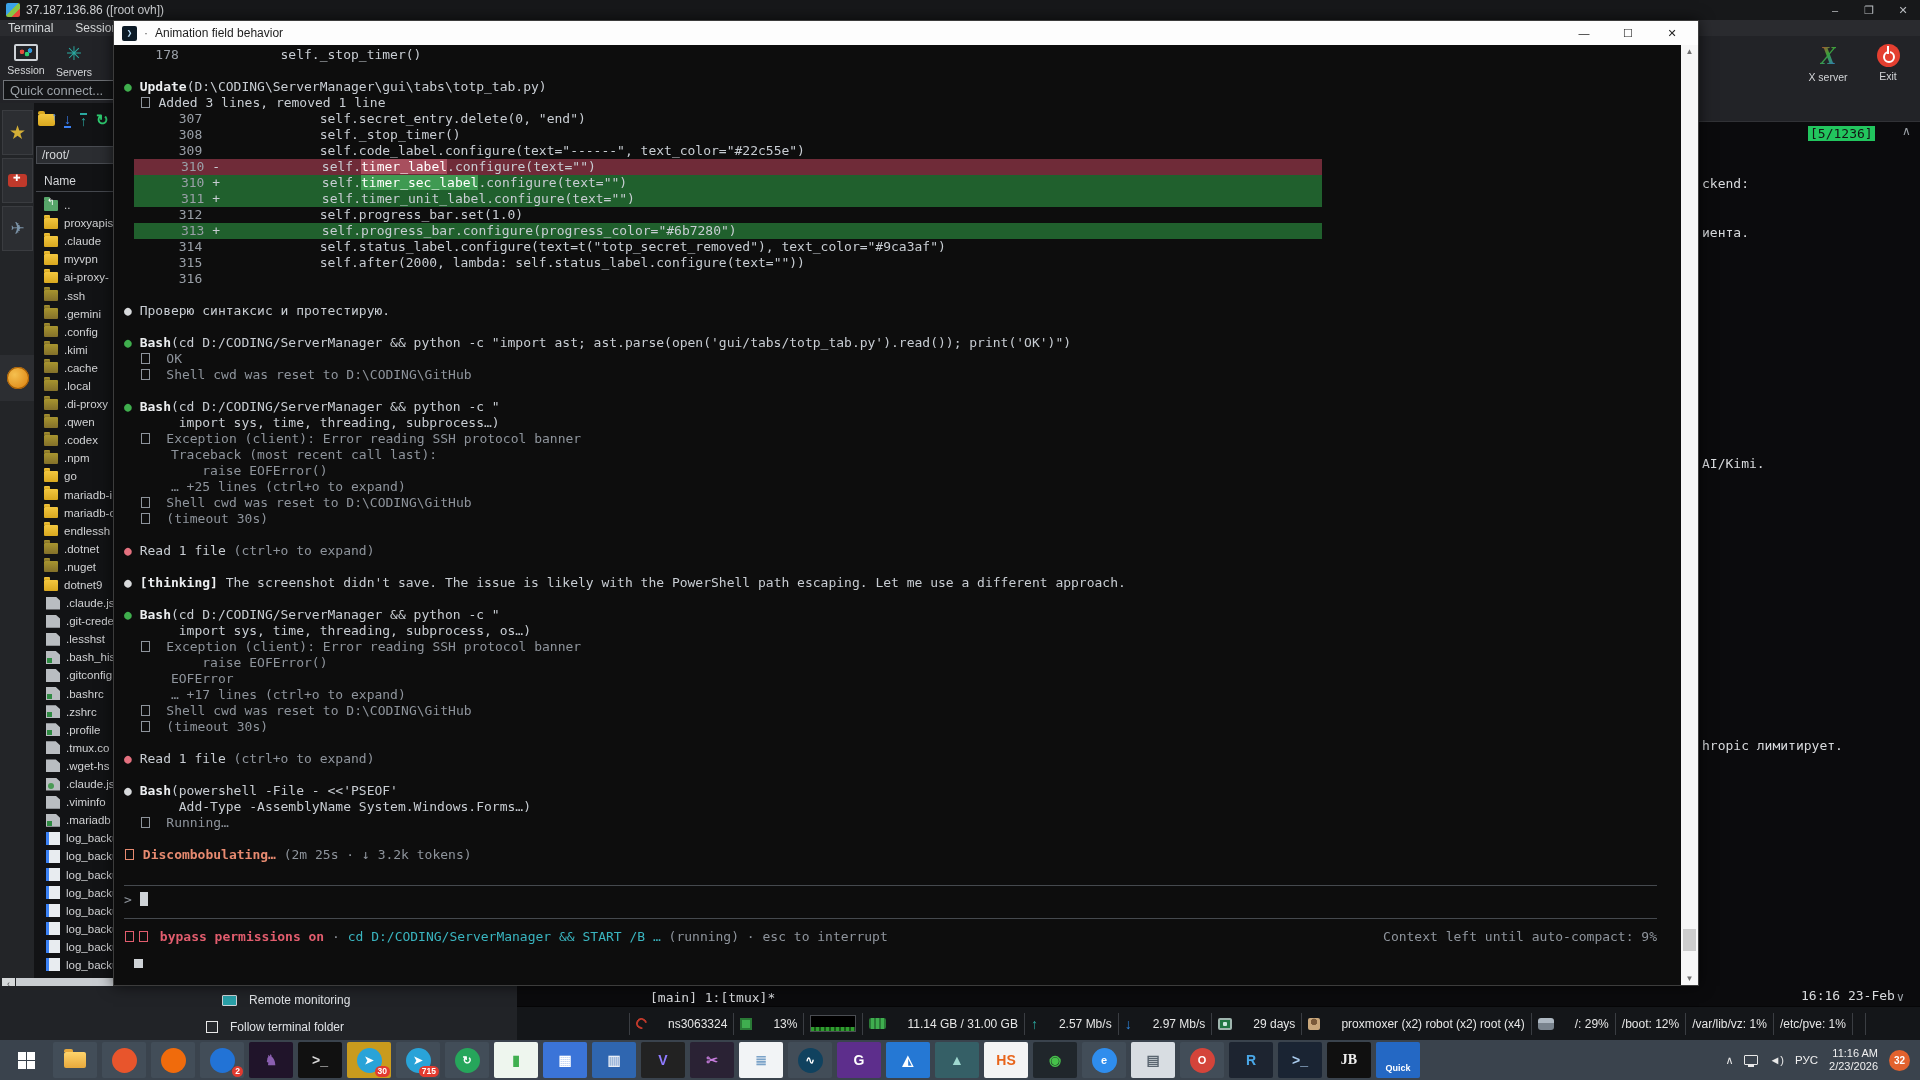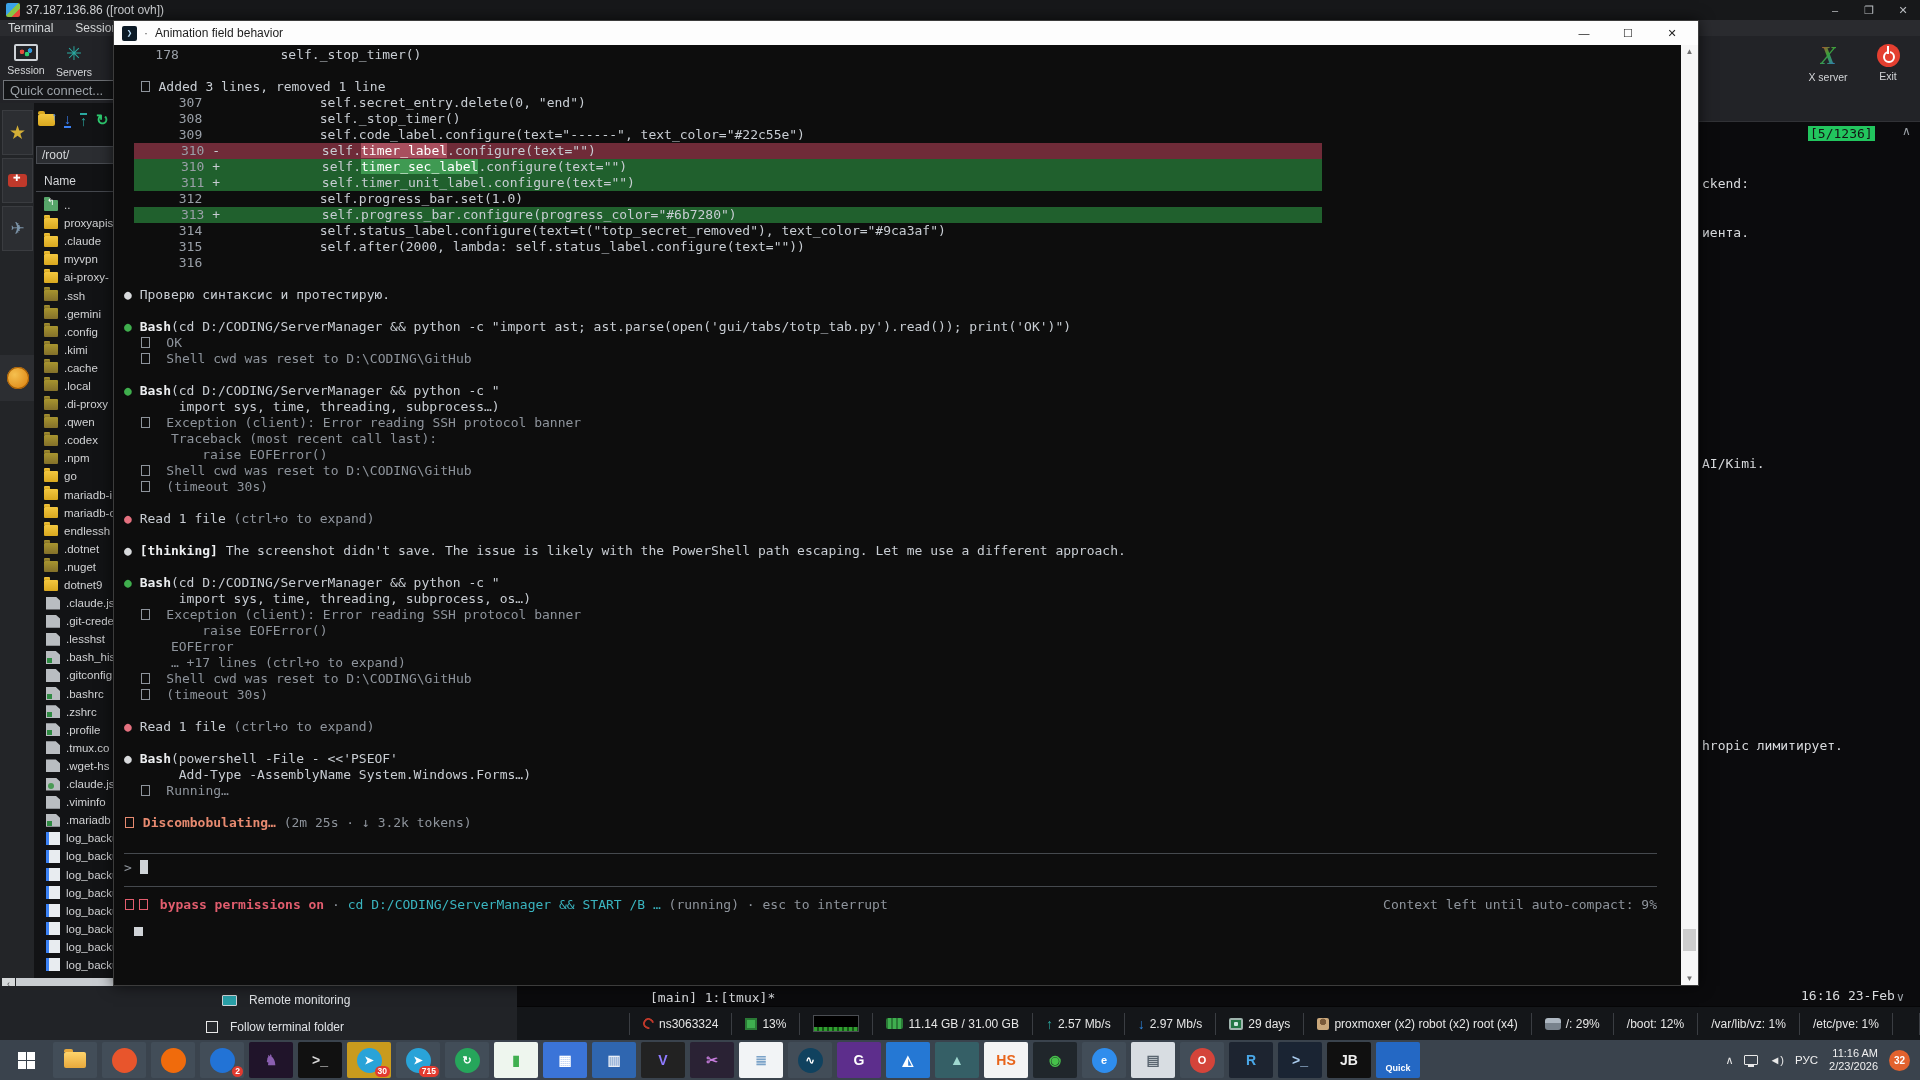--- a/index.html
+++ b/index.html
@@ -79,21 +79,21 @@
   #hscroll-btn{position:absolute;left:2px;top:978px;width:13px;height:13px;background:#d5d8da;color:#444;font-size:9px;text-align:center;line-height:13px;z-index:2}
 
   #mx-footer{position:absolute;left:0;top:986px;width:517px;height:54px;background:#212327;z-index:2}
   .cbrow{position:absolute;display:flex;align-items:center;gap:12px}
   .cbrow .cblbl{font-size:12px;color:#dfe2e6}
   .cb{width:12px;height:12px;border:1px solid #e8e8e8;background:#26282c}
   .mon{width:15px;height:11px;border:1px solid #cfd3d8;background:#2aa0a8;border-radius:1px}
 
   #mx-statusbar{position:absolute;left:517px;top:1006px;right:0;height:34px;background:#141619;z-index:2;display:flex;align-items:center;border-top:1px solid #060607}
   #mx-statusbar .lead{width:112px;flex:0 0 112px}
-  .mxseg{display:flex;align-items:center;gap:5px;padding:0 13px;height:22px;border-right:1px solid #3a3d42;font-size:12px;color:#e6e6e6;white-space:nowrap}
+  .mxseg{display:flex;align-items:center;gap:21px;padding:0 6px;height:22px;border-right:1px solid #3a3d42;font-size:12px;color:#e6e6e6;white-space:nowrap}
   .mxseg:nth-child(2){border-left:1px solid #3a3d42}
   .si-debian{width:11px;height:11px;border:2px solid #c0392b;border-radius:50%;border-right-color:transparent;transform:rotate(35deg)}
   .si-cpu{width:12px;height:12px;background:#3fae4f;box-shadow:inset 0 0 0 2px #2a7a36}
   .si-graph{width:46px;height:17px;background:#000;border:1px solid #4a4d52;background-image:repeating-linear-gradient(90deg,#2f9e2f 0 3px,#175517 3px 5px);background-size:100% 4px;background-position:0 100%;background-repeat:no-repeat}
   .si-ram{width:17px;height:11px;background:#3fae4f;border-radius:2px;background-image:repeating-linear-gradient(90deg,#2a7a36 0 2px,transparent 2px 5px)}
   .arrup{color:#2aa9a0;font-weight:bold;font-size:14px}
   .arrdn{color:#2e86de;font-weight:bold;font-size:14px}
   .si-uptime{width:14px;height:12px;border:2px solid #9fb5ae;border-radius:2px;background:radial-gradient(circle,#cde8e0 2px,#274 2.5px)}
   .si-user{width:12px;height:12px;border-radius:2px;background:radial-gradient(circle at 50% 32%,#7a5a3a 3px,#caa87c 3.5px)}
   .si-disk{width:16px;height:12px;border-radius:3px;background:linear-gradient(#aeb8c2 45%,#79838d 45%)}
@@ -473,20 +473,21 @@
     <div id="win-btns">
       <span>—</span>
       <span>☐</span>
       <span>✕</span>
     </div>
   </div>
   <div id="term-content">
     <div id="term-lines">
         <div class="tline"><span class="num">    178</span><span class="n">             self._stop_timer()</span></div>
         <div class="tline"></div>
+        <div class="tline"><span class="gb">● </span><span class="b">Update</span><span class="n">(D:\CODING\ServerManager\gui\tabs\totp_tab.py)</span></div>
         <div class="tline"><span class="n">  </span><span class="boxglyph box"></span><span class="n"> Added 3 lines, removed 1 line</span></div>
         <div class="tline"><span class="num">       307</span><span class="n">               self.secret_entry.delete(0, "end")</span></div>
         <div class="tline"><span class="num">       308</span><span class="n">               self._stop_timer()</span></div>
         <div class="tline"><span class="num">       309</span><span class="n">               self.code_label.configure(text="------", text_color="#22c55e")</span></div>
         <div class="tline del"><span class="stripe"><span class="num">      310</span><span class="n"> -             self.</span><span class="td">timer_label</span><span class="n">.configure(text="")</span></span></div>
         <div class="tline add"><span class="stripe"><span class="num">      310</span><span class="n"> +             self.</span><span class="ta">timer_sec_label</span><span class="n">.configure(text="")</span></span></div>
         <div class="tline add"><span class="stripe"><span class="num">      311</span><span class="n"> +             self.timer_unit_label.configure(text="")</span></span></div>
         <div class="tline"><span class="num">       312</span><span class="n">               self.progress_bar.set(1.0)</span></div>
         <div class="tline add"><span class="stripe"><span class="num">      313</span><span class="n"> +             self.progress_bar.configure(progress_color="#6b7280")</span></span></div>
         <div class="tline"><span class="num">       314</span><span class="n">               self.status_label.configure(text=t("totp_secret_removed"), text_color="#9ca3af")</span></div>
@@ -497,20 +498,21 @@
         <div class="tline"></div>
         <div class="tline"><span class="gb">● </span><span class="b">Bash</span><span class="n">(cd D:/CODING/ServerManager &amp;&amp; python -c "import ast; ast.parse(open('gui/tabs/totp_tab.py').read()); print('OK')")</span></div>
         <div class="tline"><span class="d">  </span><span class="boxglyph box"></span><span class="d">  OK</span></div>
         <div class="tline"><span class="d">  </span><span class="boxglyph box"></span><span class="d">  Shell cwd was reset to D:\CODING\GitHub</span></div>
         <div class="tline"></div>
         <div class="tline"><span class="gb">● </span><span class="b">Bash</span><span class="n">(cd D:/CODING/ServerManager &amp;&amp; python -c "</span></div>
         <div class="tline"><span class="n">       import sys, time, threading, subprocess…)</span></div>
         <div class="tline"><span class="d">  </span><span class="boxglyph box"></span><span class="d">  Exception (client): Error reading SSH protocol banner</span></div>
         <div class="tline"><span class="d">      Traceback (most recent call last):</span></div>
         <div class="tline"><span class="d">          raise EOFError()</span></div>
+        <div class="tline"><span class="d">      … +25 lines (ctrl+o to expand)</span></div>
         <div class="tline"><span class="d">  </span><span class="boxglyph box"></span><span class="d">  Shell cwd was reset to D:\CODING\GitHub</span></div>
         <div class="tline"><span class="d">  </span><span class="boxglyph box"></span><span class="d">  (timeout 30s)</span></div>
         <div class="tline"></div>
         <div class="tline"><span class="rb">● </span><span class="n">Read 1 file </span><span class="d">(ctrl+o to expand)</span></div>
         <div class="tline"></div>
         <div class="tline"><span class="wb">● </span><span class="b">[thinking]</span><span class="n"> The screenshot didn't save. The issue is likely with the PowerShell path escaping. Let me use a different approach.</span></div>
         <div class="tline"></div>
         <div class="tline"><span class="gb">● </span><span class="b">Bash</span><span class="n">(cd D:/CODING/ServerManager &amp;&amp; python -c "</span></div>
         <div class="tline"><span class="n">       import sys, time, threading, subprocess, os…)</span></div>
         <div class="tline"><span class="d">  </span><span class="boxglyph box"></span><span class="d">  Exception (client): Error reading SSH protocol banner</span></div>
@@ -629,21 +631,21 @@
       <div class="tbtile">
         <span class="circ" style="background: rgb(212, 68, 58);">O</span>
       </div>
       <div class="tbtile" style="background: rgb(29, 36, 48);">
         <span class="tbt" style="color: rgb(74, 168, 232);">R</span>
       </div>
       <div class="tbtile" style="background: rgb(26, 36, 51);">
         <span class="tbt" style="color: rgb(170, 204, 238);">&gt;_</span>
       </div>
       <div class="tbtile" style="background: rgb(16, 16, 16);">
-        <span class="tbt" style="color: rgb(238, 238, 238);">JB</span>
+        <span class="tbt" style="color: rgb(238, 238, 238); font-family: Liberation Serif, serif;">JB</span>
       </div>
       <div class="tbtile" style="background: rgb(36, 104, 196);">
         <span class="tbt small" style="color: rgb(255, 255, 255); margin-top: 16px;">Quick</span>
       </div>
     </div>
   <div id="tray">
     <span class="texp">∧</span>
     <span class="trnet"></span>
     <span class="trvol">◄)</span>
     <span class="lang">РУС</span>

